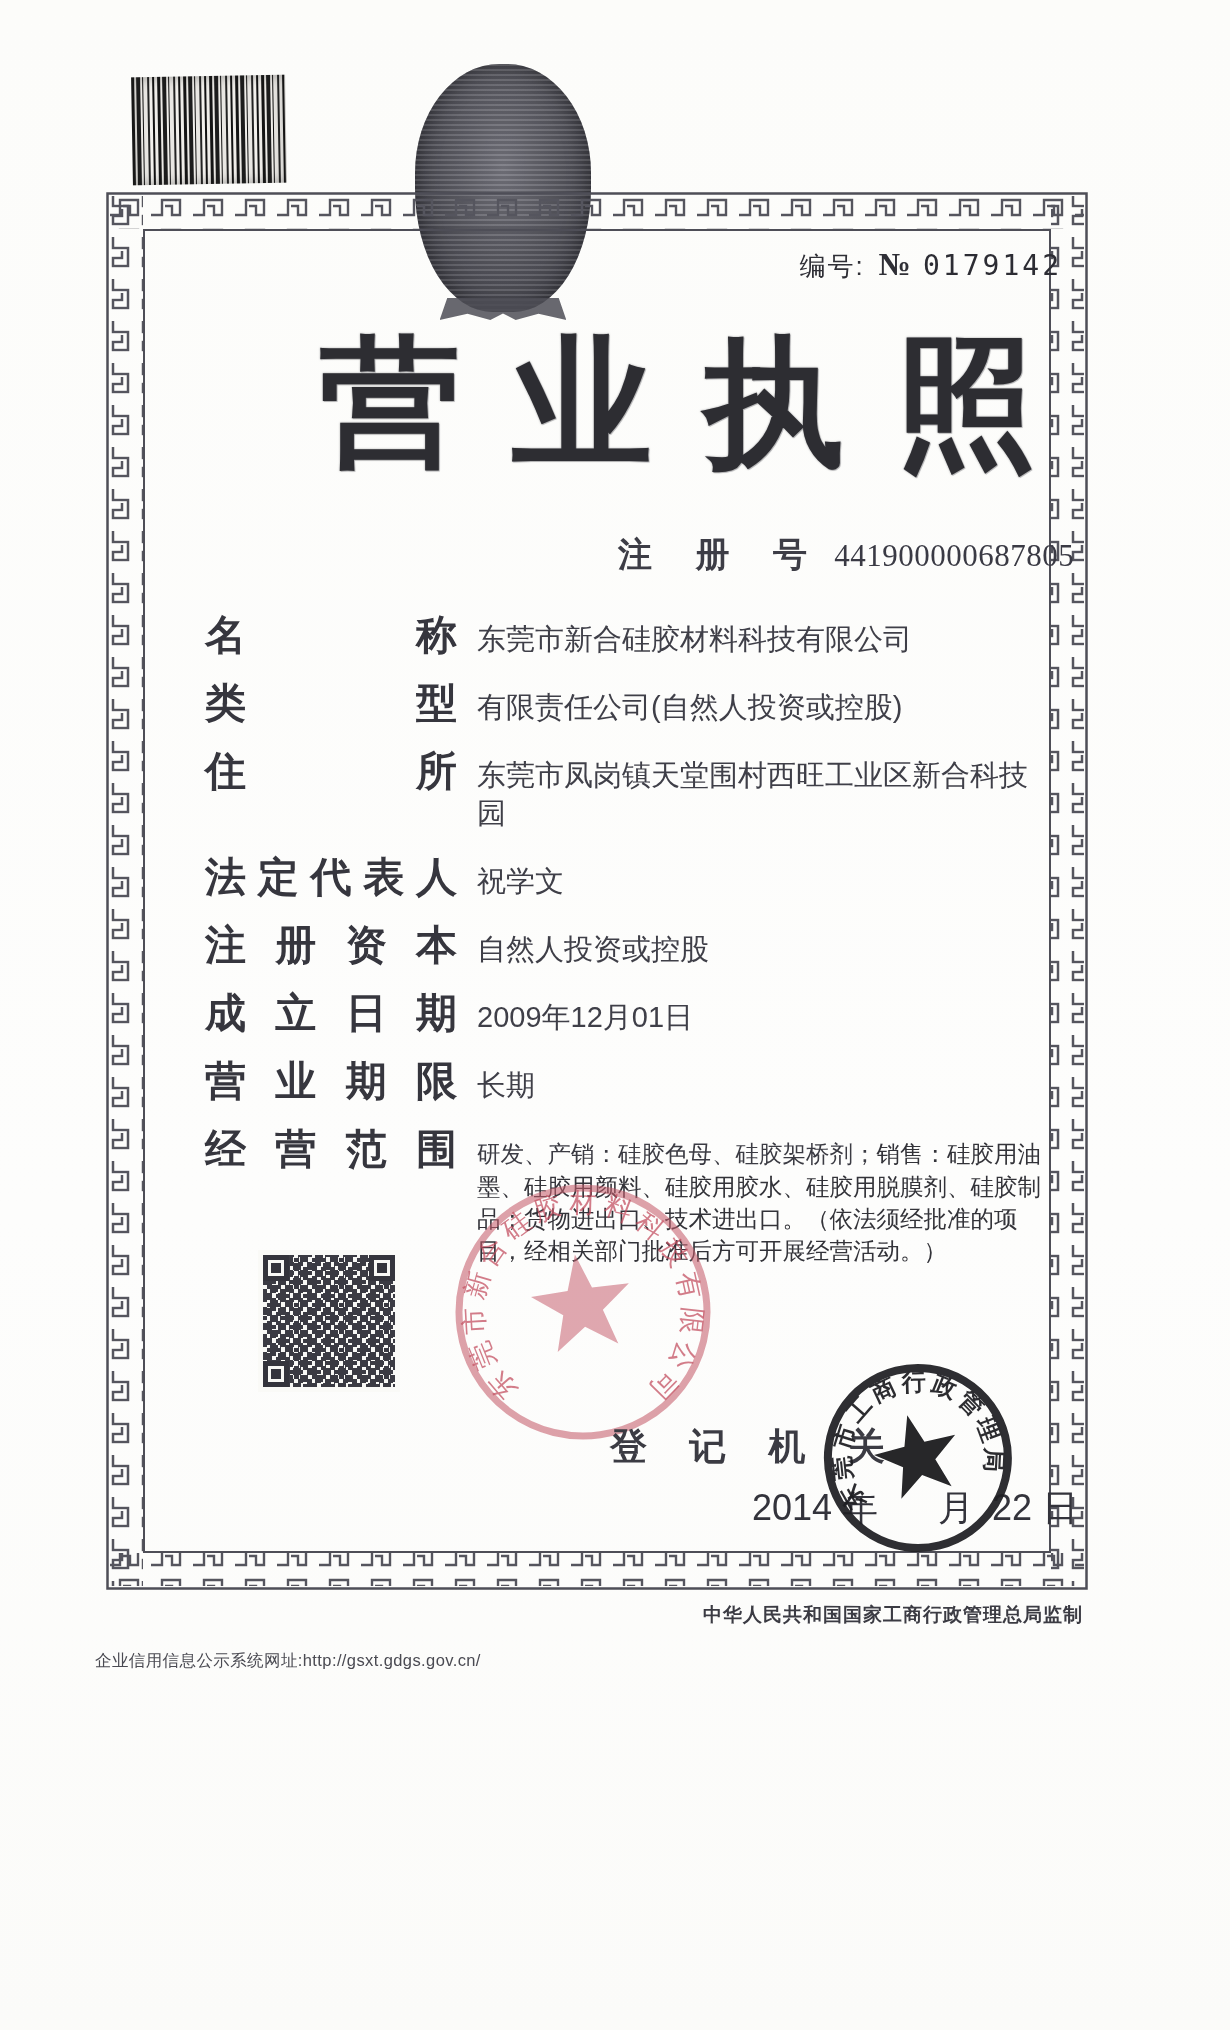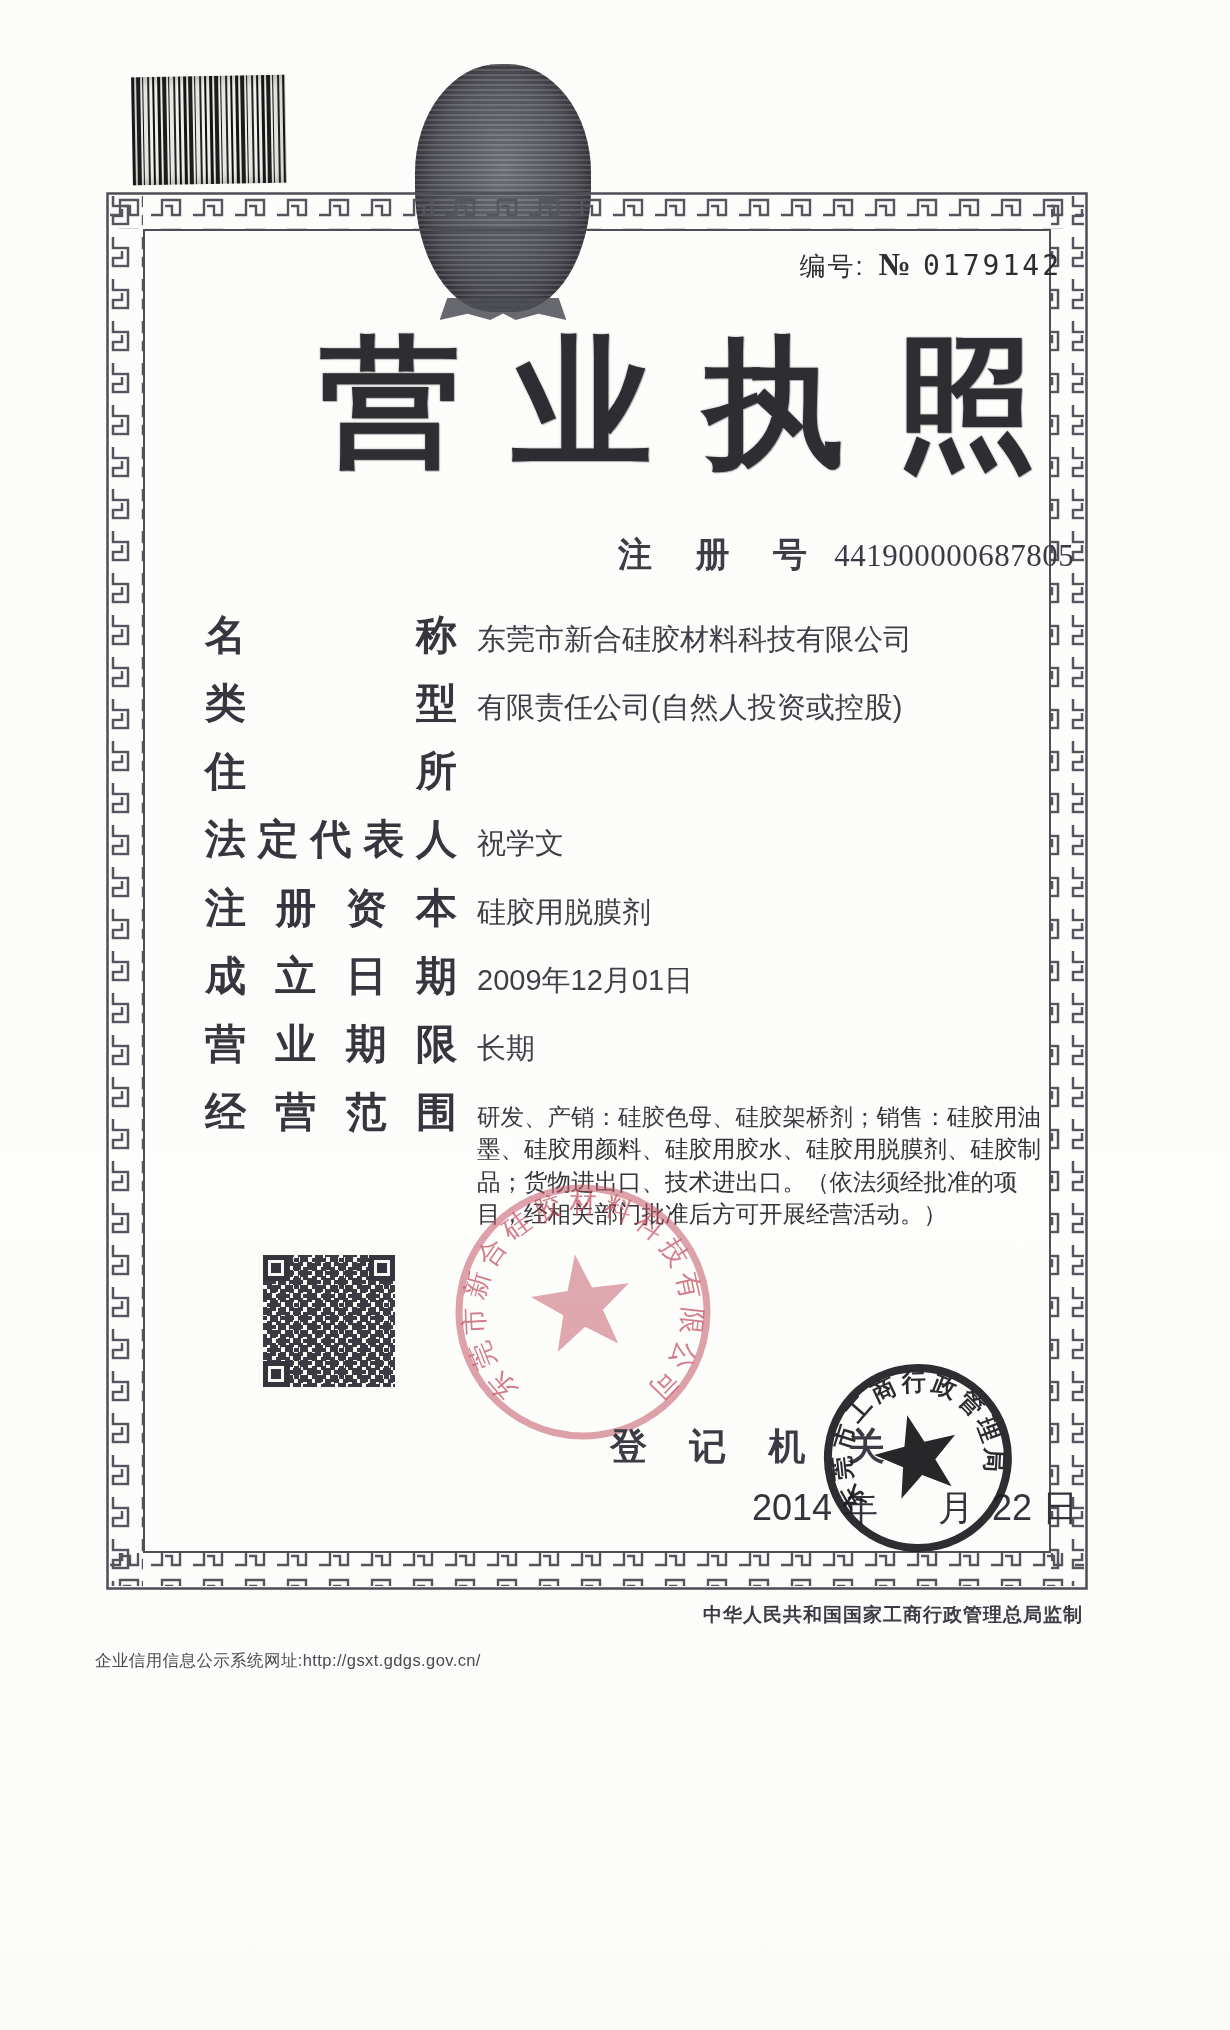--- a/index.html
+++ b/index.html
@@ -142,41 +142,42 @@
           <span>型</span>
         </div>
       <div class="f-value"><span>有限责任公司(自然人投资或控股)</span></div>
     </div>
 
     <div class="f-row">
       <div class="f-label">
           <span>住</span>
           <span>所</span>
         </div>
+      <div class="f-value"><span>东莞市凤岗镇天堂围村西旺工业区新合科技园</span></div>
     </div>
 
     <div class="f-row">
       <div class="f-label">
           <span>法</span>
           <span>定</span>
           <span>代</span>
           <span>表</span>
           <span>人</span>
         </div>
       <div class="f-value"><span>祝学文</span></div>
     </div>
 
     <div class="f-row">
       <div class="f-label">
           <span>注</span>
           <span>册</span>
           <span>资</span>
           <span>本</span>
         </div>
-      <div class="f-value"><span>硅胶用脱膜剂</span></div>
+      <div class="f-value"><span>自然人投资或控股</span></div>
     </div>
 
     <div class="f-row">
       <div class="f-label">
           <span>成</span>
           <span>立</span>
           <span>日</span>
           <span>期</span>
         </div>
       <div class="f-value"><span>2009年12月01日</span></div>

